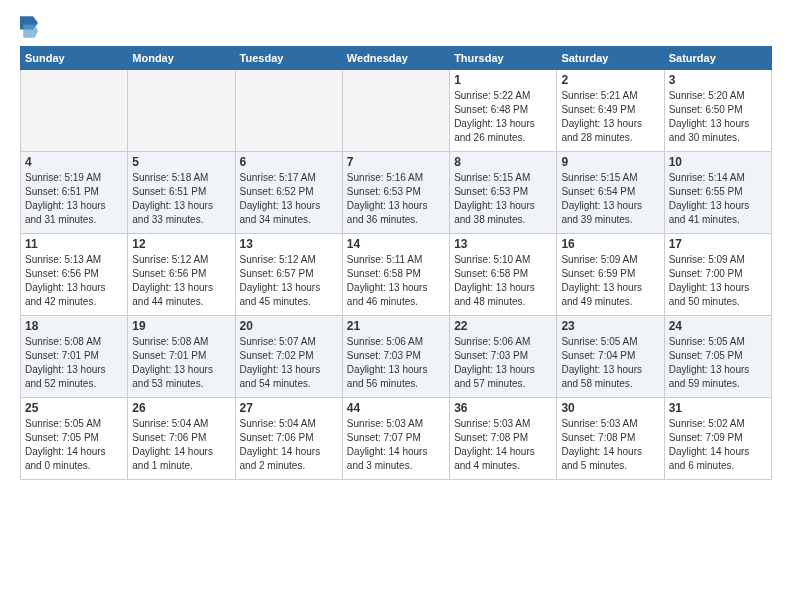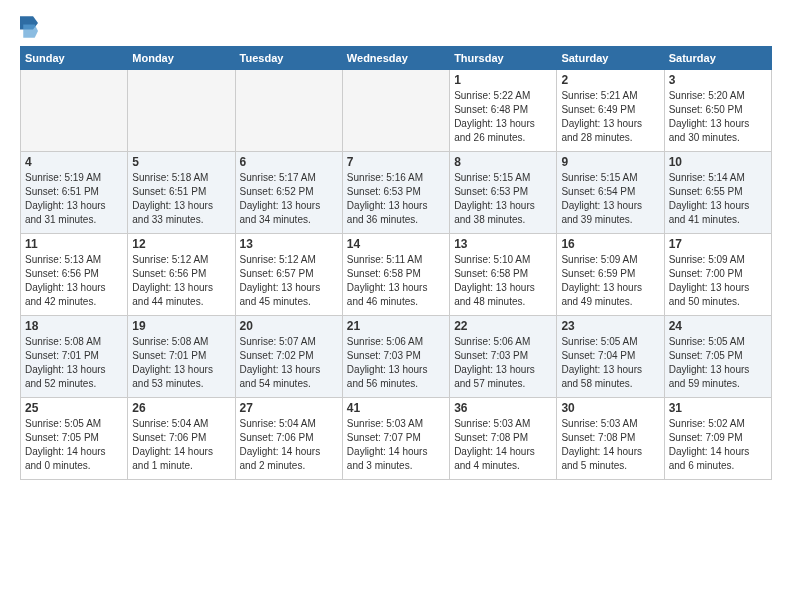--- a/index.html
+++ b/index.html
@@ -249,21 +249,21 @@
           </td>
           <td>
             <span class="day-number">26</span>
             <div class="day-info">Sunrise: 5:04 AM<br>Sunset: 7:06 PM<br>Daylight: 14 hours<br>and 1 minute.</div>
           </td>
           <td>
             <span class="day-number">27</span>
             <div class="day-info">Sunrise: 5:04 AM<br>Sunset: 7:06 PM<br>Daylight: 14 hours<br>and 2 minutes.</div>
           </td>
           <td>
-            <span class="day-number">41</span>
+            <span class="day-number">44</span>
             <div class="day-info">Sunrise: 5:03 AM<br>Sunset: 7:07 PM<br>Daylight: 14 hours<br>and 3 minutes.</div>
           </td>
           <td>
             <span class="day-number">36</span>
             <div class="day-info">Sunrise: 5:03 AM<br>Sunset: 7:08 PM<br>Daylight: 14 hours<br>and 4 minutes.</div>
           </td>
           <td>
             <span class="day-number">30</span>
             <div class="day-info">Sunrise: 5:03 AM<br>Sunset: 7:08 PM<br>Daylight: 14 hours<br>and 5 minutes.</div>
           </td>

